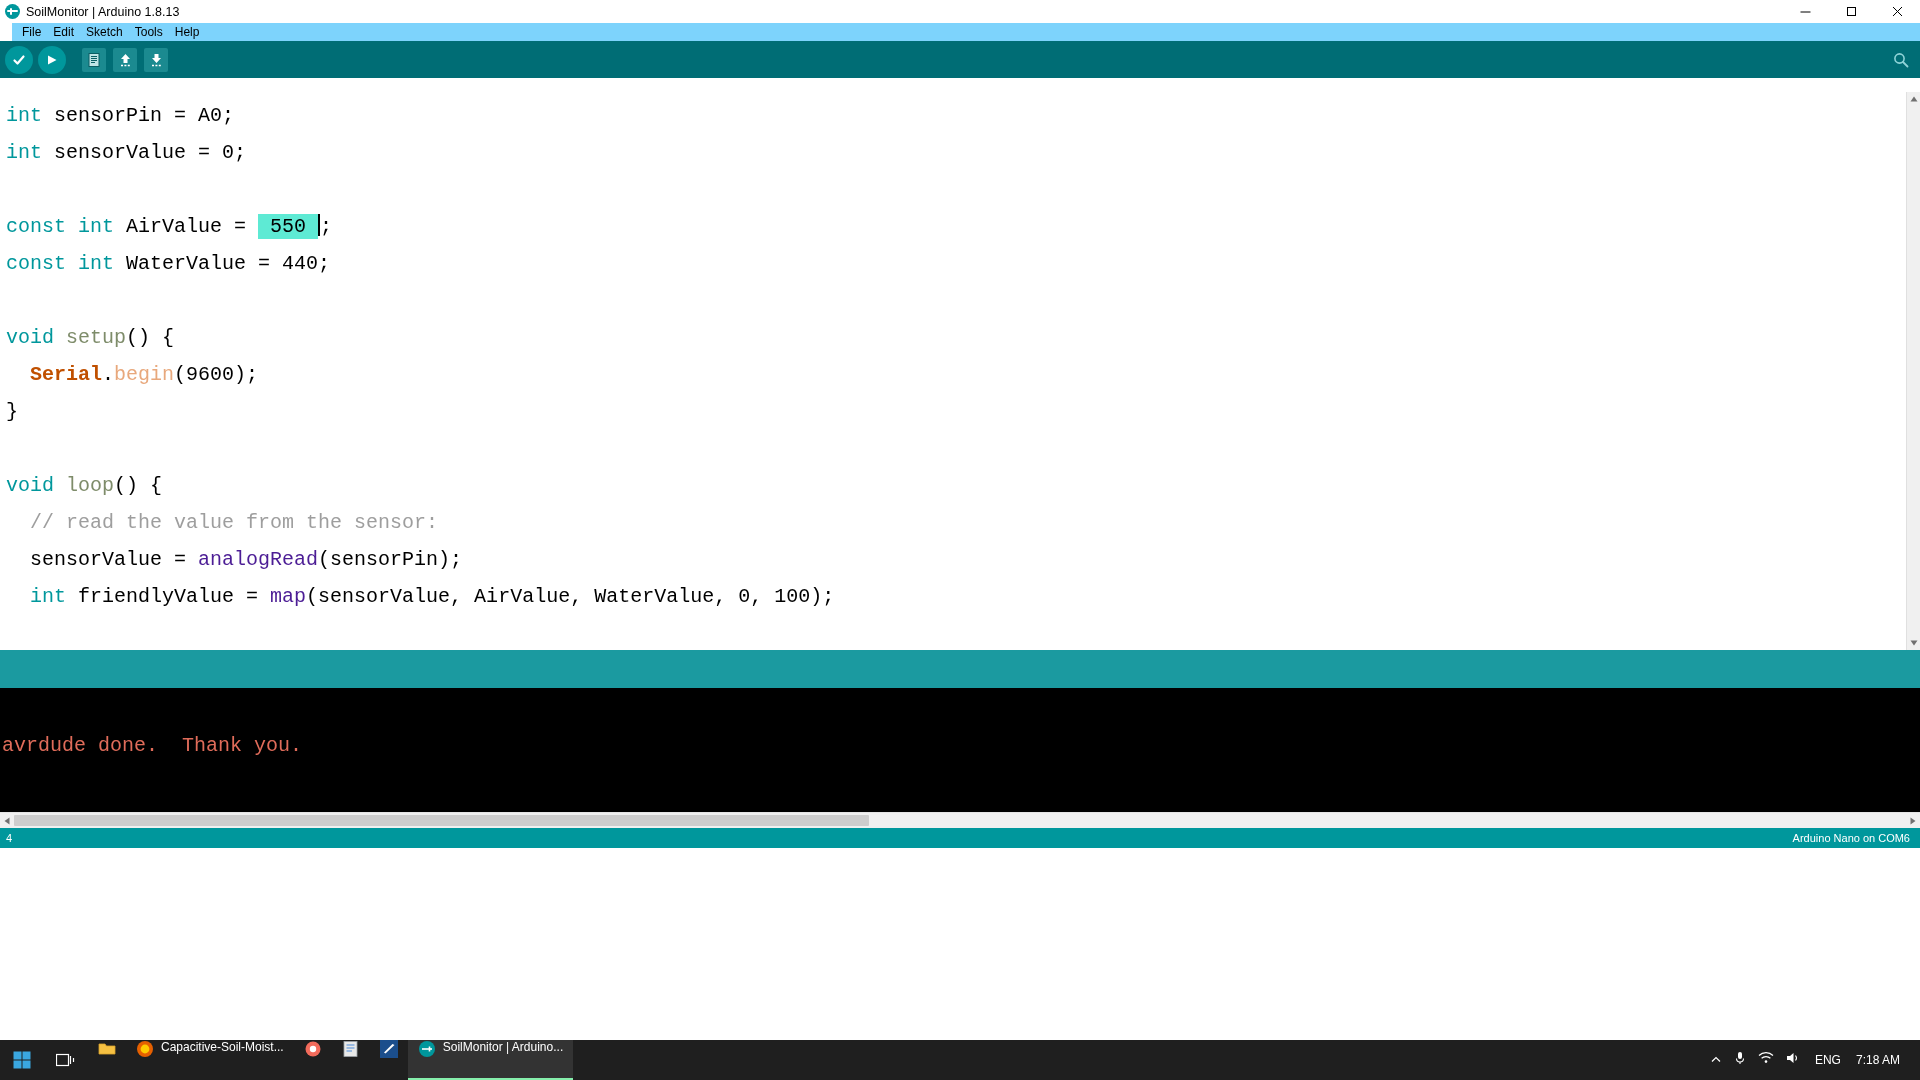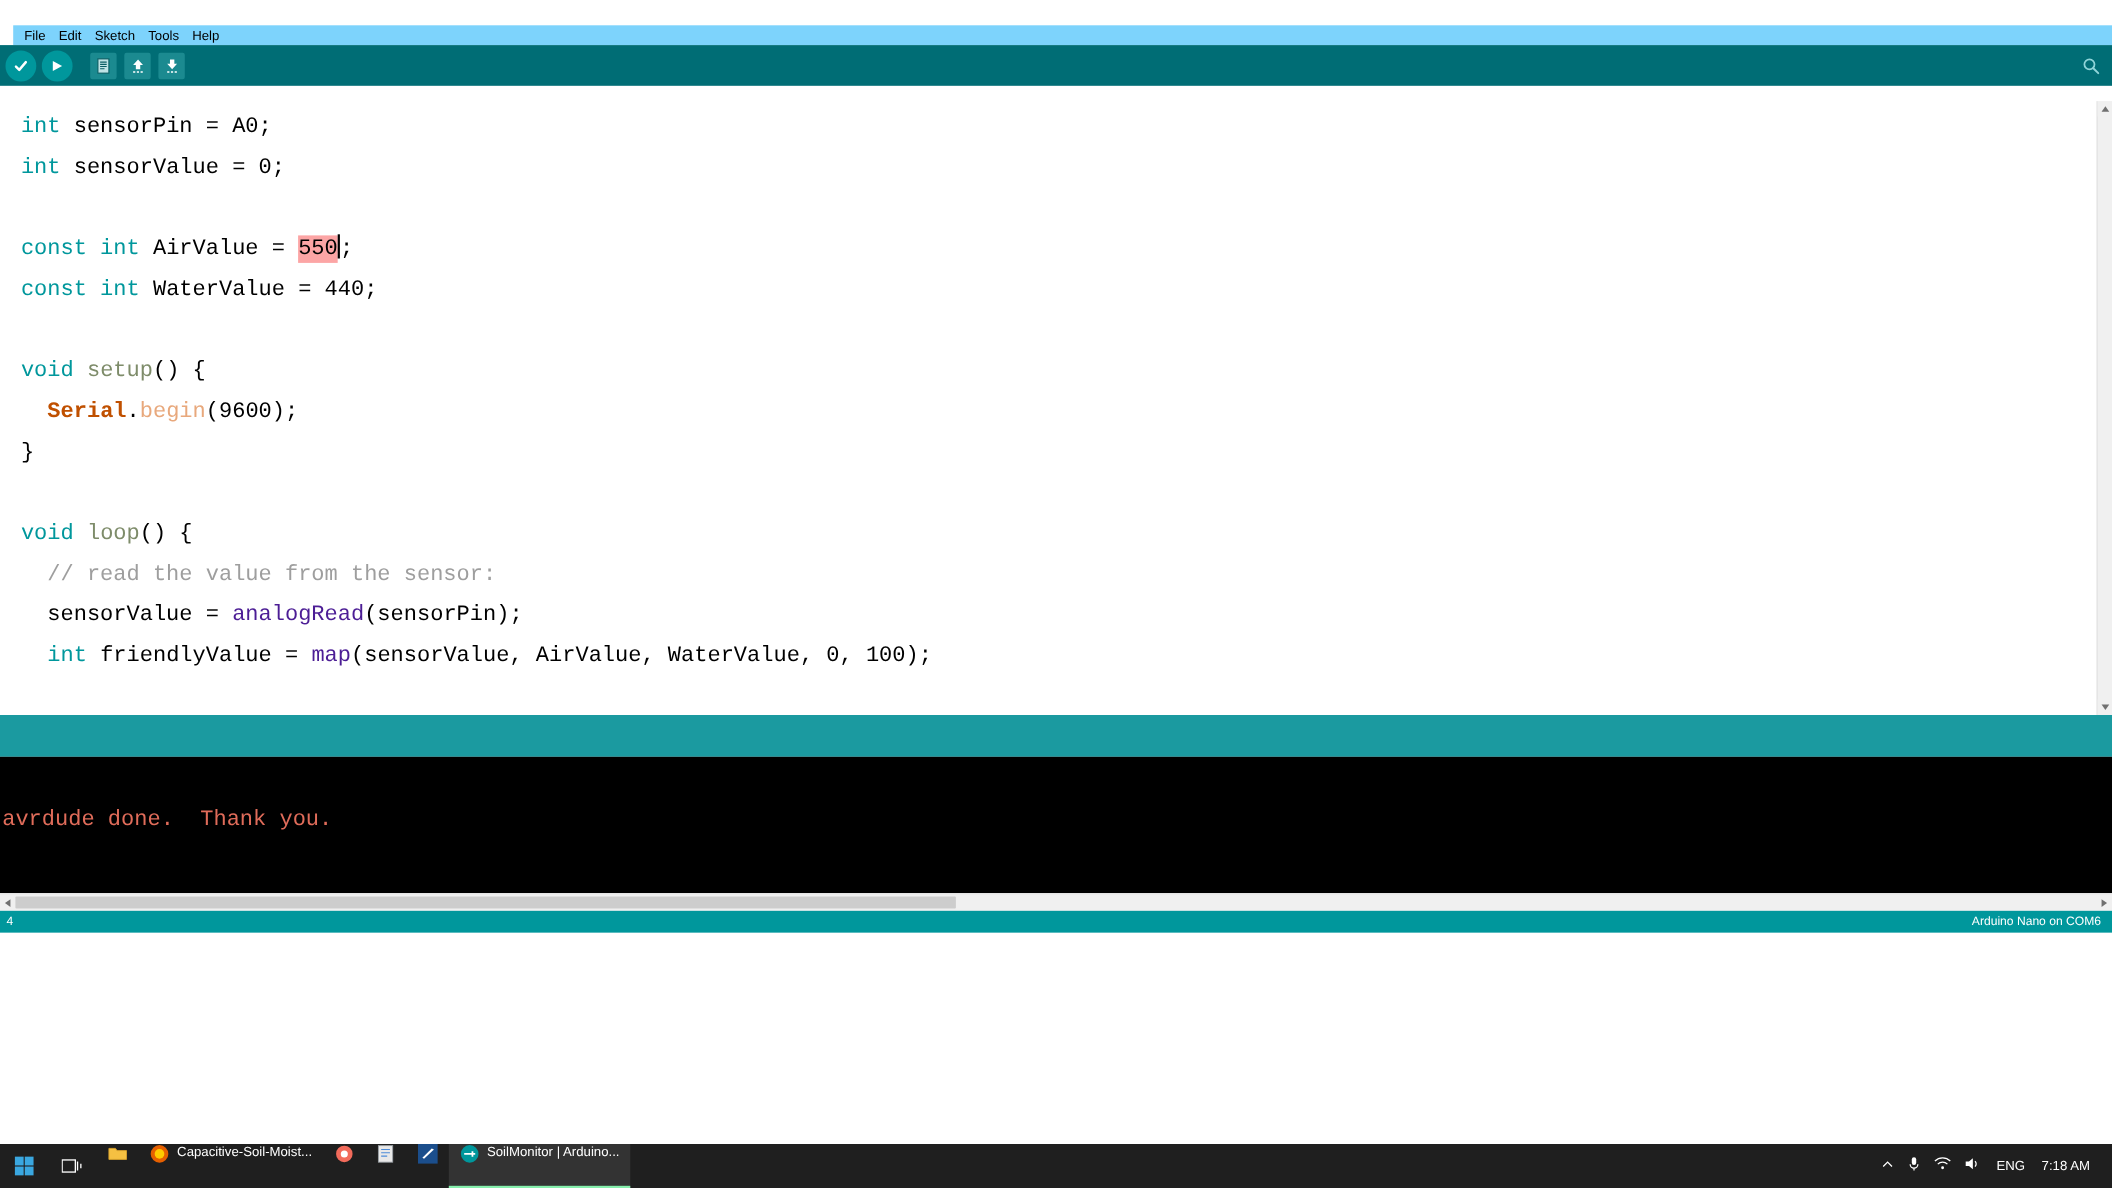--- a/index.html
+++ b/index.html
@@ -75,38 +75,38 @@
   .tab-edge {
     position:absolute; left:6px; top:-8px; width:5px; height:22px; background:#00666B;
   }
   .tabstrip-arrow {
     position: absolute; right: 6px; top: -6px; width: 16px; height: 18px;
     display:flex; align-items:center; justify-content:center;
   }
 
   
   .editor {
-    position: absolute; top: 92px; left: 13px; width: 1696px; height: 558px;
+    position: absolute; top: 92px; left: 0; width: 1696px; height: 558px;
     background: #ffffff; overflow: hidden;
   }
   .code {
     font-family: "Liberation Mono", "DejaVu Sans Mono", monospace;
     font-size: 20px; line-height: 37px;
     padding: 5px 0 0 6px; white-space: pre; color: #000000;
   }
   .code .ln { height: 37px; }
   .kw      { color: #00979C; }      
   .fn      { color: #4c1d95; }
   .obj     { color: #C05000; font-weight: bold; }  
   .meth    { color: #E8A87C; }      
   .func    { color: #7E8C6A; }      
   .cmt     { color: #9E9E9E; }      
   .plain   { color: #000000; }
   .hl {
-    background: #fca5a5; color:#000; padding: 1px 0;
+    background: #5eead4; color:#000; padding: 1px 12px;
   }
   .caret {
     display:inline-block; width:2px; height:22px; background:#000;
     vertical-align: -4px; margin-left: 0px;
   }
 
   
   .v-scroll {
     position: absolute; top: 92px; right: 0; width: 14px; height: 558px;
     background: #F0F0F0; border-left: 1px solid #E0E0E0;
@@ -185,20 +185,41 @@
     font-size: 12px; color:#fff; padding: 0 10px; line-height:1.25;
   }
   .tk-lang { font-size:12px; color:#fff; padding:0 5px;}
   .tk-notify { width: 10px; height:40px; }
 </style>
 </head>
 <body>
 
 <div id="app">
 
+  <div class="titlebar">
+    <div class="tb-logo"></div>
+    <div class="tb-title">SoilMonitor | Arduino 1.8.13</div>
+    <div class="tb-spacer"></div>
+    <div class="winbtn">
+      <svg width="11" height="11" viewBox="0 0 11 11">
+          <line x1="0.5" y1="6" x2="10.5" y2="6" stroke="#000" stroke-width="1"></line>
+        </svg>
+    </div>
+    <div class="winbtn">
+      <svg width="11" height="11" viewBox="0 0 11 11">
+          <rect x="1.5" y="1.5" width="8" height="8" fill="none" stroke="#000" stroke-width="1"></rect>
+        </svg>
+    </div>
+    <div class="winbtn">
+      <svg width="11" height="11" viewBox="0 0 11 11">
+          <line x1="1" y1="1" x2="10" y2="10" stroke="#000" stroke-width="1"></line>
+          <line x1="10" y1="1" x2="1" y2="10" stroke="#000" stroke-width="1"></line>
+        </svg>
+    </div>
+  </div>
 
   <div class="menubar">
     <div class="menuitem">File</div>
     <div class="menuitem">Edit</div>
     <div class="menuitem">Sketch</div>
     <div class="menuitem">Tools</div>
     <div class="menuitem">Help</div>
   </div>
 
   <div class="toolbar">

